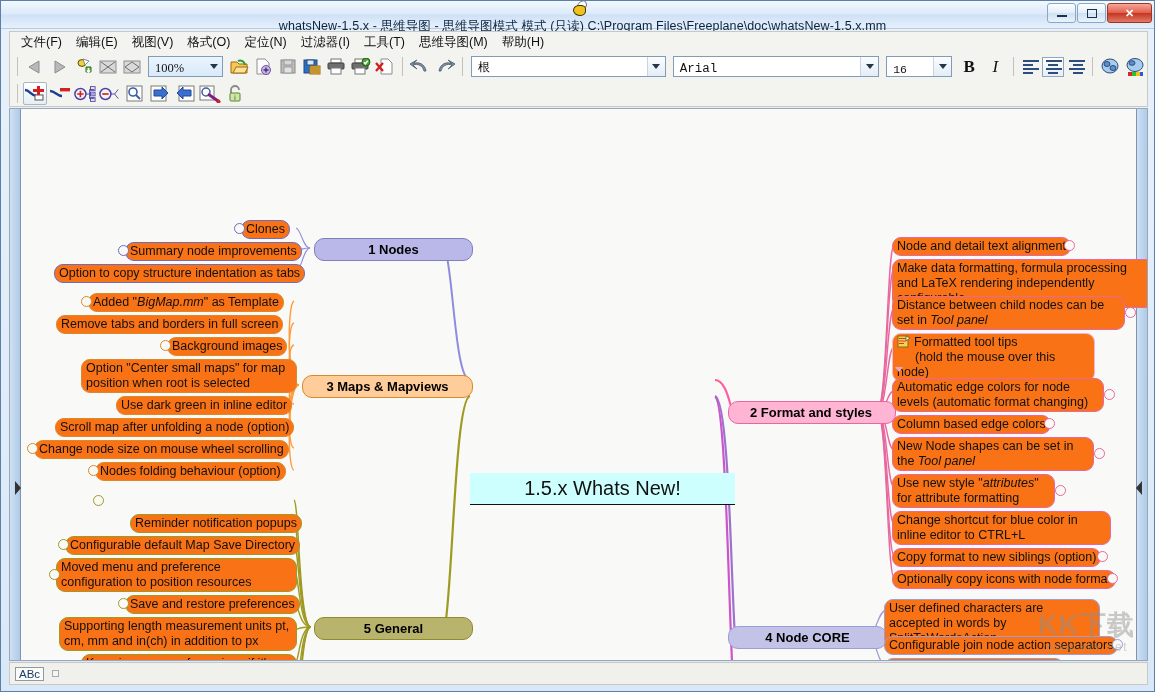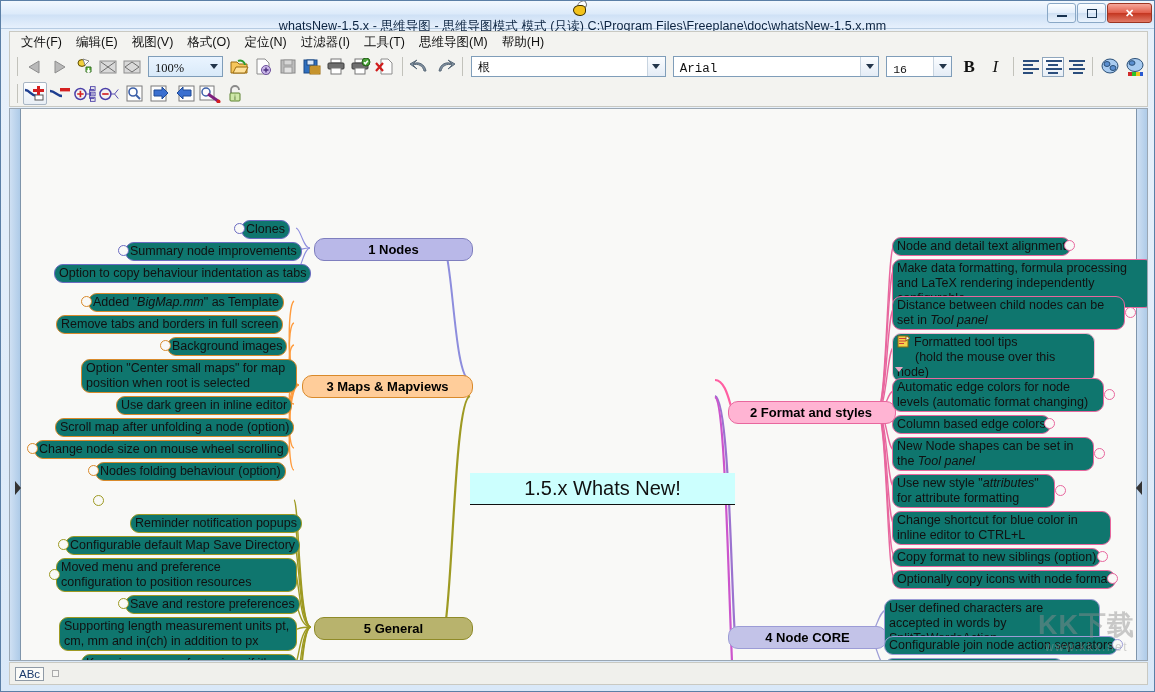--- a/index.html
+++ b/index.html
@@ -223,21 +223,21 @@
   svg.links { position:absolute; left:0; top:0; width:1129px; height:551px; pointer-events:none; }
 
   .node {
     position: absolute;
     box-sizing: border-box;
     font-size: 12.5px;
     color: #111;
     line-height: 15px;
     white-space: nowrap;
     padding: 1px 4px;
-    background: #0f766e;
+    background: #f97316;
   }
   .node.b {           
     border-radius: 9px;
     border: 1px solid #555;
   }
   .node.two { white-space: normal; }
 
   .root {
     position:absolute;
     background: #ccfffe;
@@ -686,21 +686,21 @@
         <span>Clones</span>
       </div>
       <div class="bullet" style="left:219px;top:114px;border-color:#6c6cc2;"></div>
 
       <div class="node b" style="left:110px;top:133px;border-color:#6c6cc2;">
         <span>Summary node improvements</span>
       </div>
       <div class="bullet" style="left:103px;top:136px;border-color:#6c6cc2;"></div>
 
       <div class="node b" style="left:39px;top:155px;border-color:#6c6cc2;">
-        <span>Option to copy behaviour indentation as tabs</span>
+        <span>Option to copy structure indentation as tabs</span>
       </div>
 
       <div class="node b" style="left:73px;top:184px;border-color:#d98a2b;">
         <span>Added "<i>BigMap.mm</i>" as Template</span>
       </div>
       <div class="bullet" style="left:66px;top:187px;border-color:#d98a2b;"></div>
 
       <div class="node b" style="left:41px;top:206px;border-color:#d98a2b;">
         <span>Remove tabs and borders in full screen</span>
       </div>

